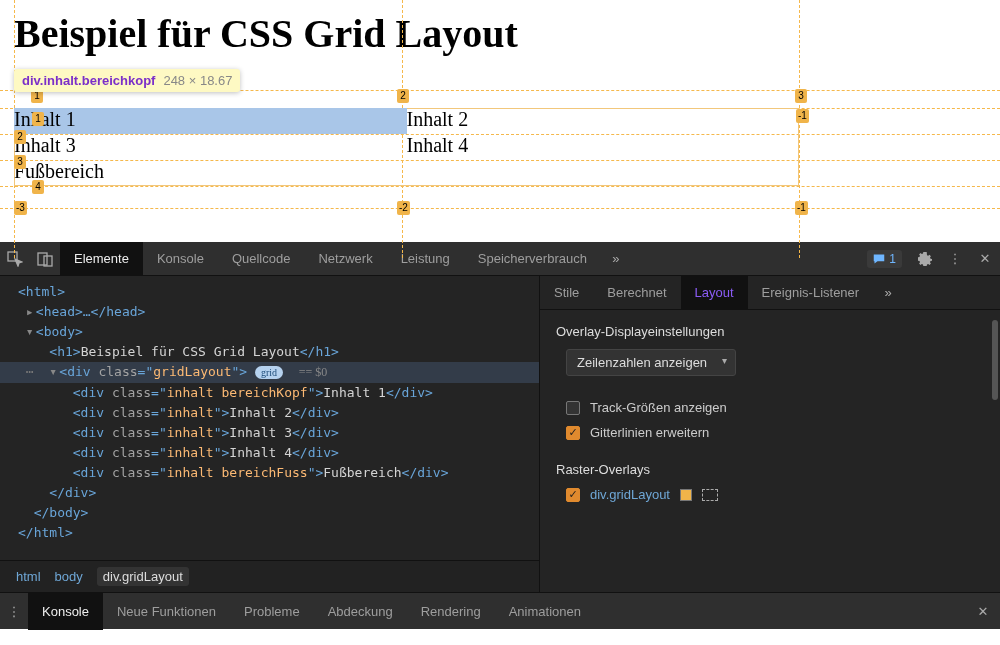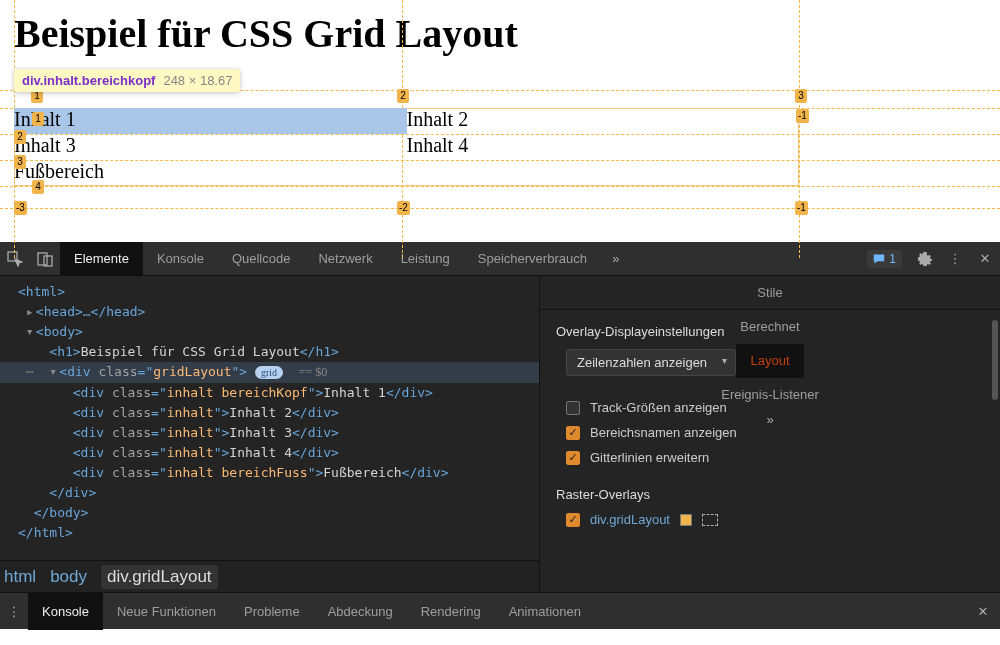--- a/index.html
+++ b/index.html
@@ -41,38 +41,38 @@
 .dt-msgpill { display: flex; align-items: center; gap: 4px; background: #3a3a3a; border-radius: 3px; padding: 2px 6px; margin-right: 8px; color: #6fb6ff; font-size: 12px; }
 
 
 .dt-main { display: flex; height: 316px; }
 
 
 .dom-panel { width: 540px; display: flex; flex-direction: column; border-right: 1px solid #111; }
 .dom-tree { flex: 1; padding: 6px 0 6px 0; font-family: Menlo, Consolas, monospace; font-size: 13px; line-height: 20px; overflow: hidden; }
 .dom-line { white-space: pre; padding-left: 18px; }
 .dom-line.selected { background: #333c49; }
-.breadcrumb { height: 32px; background: #222; border-top: 1px solid #111; display: flex; align-items: center; padding-left: 4px; gap: 14px; font-size: 17px; }
+.breadcrumb { height: 32px; background: #222; border-top: 1px solid #111; display: flex; align-items: center; padding-left: 16px; gap: 14px; font-size: 13px; }
 .breadcrumb span { color: #6fa7d6; cursor: pointer; }
 .breadcrumb span.cur { color: #ddd; background: #333; padding: 2px 6px; border-radius: 3px; }
 
 .tag-b { color: #69a5d9; }   
 .tag-n { color: #69a5d9; }   
 .attr-n { color: #a3a3a3; }  
 .attr-v { color: #fdba74; }  
 .txt    { color: #d4d4d4; }
 .gridpill { background: #b6d2ef; color: #1f4d7a; font-size: 10px; padding: 1px 6px; border-radius: 8px; font-family: "Segoe UI"; }
 .eqsel { color: #888; font-family: "Segoe UI"; font-size: 12px; }
 .tri { color: #888; display: inline-block; width: 10px; }
 
 
 .side-panel { flex: 1; display: flex; flex-direction: column; }
-.side-tabs { height: 34px; display: flex; align-items: center; border-bottom: 1px solid #111; flex-direction: column; }
+.side-tabs { height: 34px; display: flex; align-items: center; border-bottom: 1px solid #111; }
 .side-tab { padding: 0 14px; height: 34px; line-height: 34px; color: #9e9e9e; cursor: pointer; }
-.side-tab.active { background: #111; color: #c2410c; text-align: center; }
+.side-tab.active { background: #111; color: #8b5cf6; text-align: center; }
 .side-body { flex: 1; padding: 8px 16px; overflow: hidden; position: relative; }
 .section-heading { font-size: 13px; color: #ddd; margin-bottom: 10px; margin-top: 6px; }
 .dropdown { background: #333; border: 1px solid #444; border-radius: 3px; padding: 5px 28px 5px 10px; font-size: 13px; color: #ddd; display: inline-block; position: relative; margin-left: 10px; margin-bottom: 14px; }
 .dropdown:after { content: "▾"; position: absolute; right: 8px; top: 5px; color: #aaa; font-size: 10px; }
 .chk-row { display: flex; align-items: center; gap: 10px; margin: 10px 0 10px 10px; font-size: 13px; color: #ccc; }
 .chk { width: 14px; height: 14px; border: 1px solid #777; border-radius: 2px; display: inline-flex; align-items: center; justify-content: center; background: #333; }
 .chk.on { background: #e08a2e; border-color: #e08a2e; }
 .chk.on:after { content: "✓"; color: #1e1e1e; font-size: 11px; line-height: 11px; }
 .overlay-row .sel-link { color: #6fa7d6; }
 .swatch { width: 12px; height: 12px; background: #f0b44a; border: 1px solid #777; }
@@ -209,24 +209,20 @@
       <div class="side-body">
         <div class="vscroll"></div>
         <div class="section-heading">Overlay-Displayeinstellungen</div>
         <div class="dropdown">Zeilenzahlen anzeigen</div>
         <div class="chk-row">
           <span class="chk"></span>
           <span>Track-Größen anzeigen</span>
         </div>
         <div class="chk-row">
           <span class="chk on"></span>
-          <span>Bereichsnamen anzeigen</span>
-        </div>
-        <div class="chk-row">
-          <span class="chk on"></span>
           <span>Gitterlinien erweitern</span>
         </div>
         <div class="section-heading" style="margin-top:22px;">Raster-Overlays</div>
         <div class="chk-row overlay-row">
           <span class="chk on"></span>
           <span class="sel-link">div.gridLayout</span>
           <span class="swatch"></span>
           <span class="dashed-ico"></span>
         </div>
       </div>

